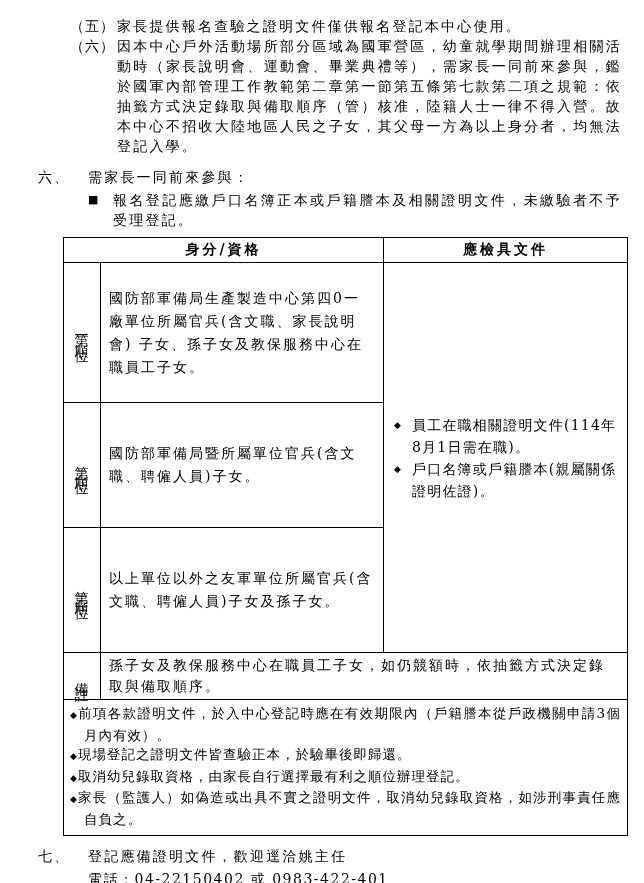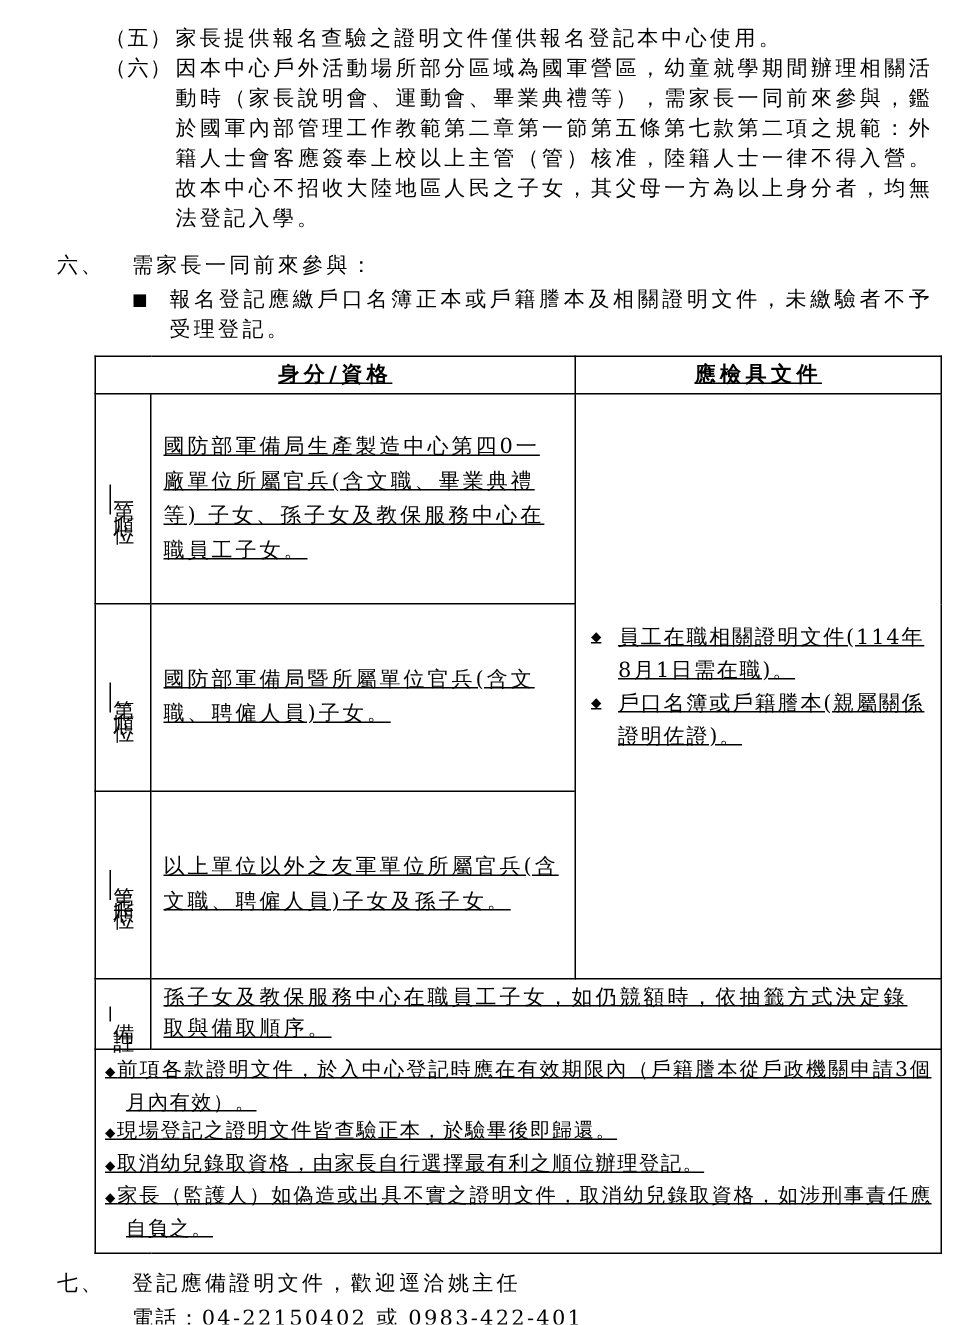--- a/index.html
+++ b/index.html
@@ -30,21 +30,20 @@
   .square-item { display: flex; margin-left: 88px; margin-right: 22px; margin-top: 2px; }
   .square-item .sq-marker { width: 25px; flex: 0 0 25px; font-size: 11px; line-height: 20px; }
   .square-item .sq-text { flex: 1; line-height: 20px; letter-spacing: 2.2px; text-align: justify; }
 
   
   table.doc-table {
     margin: 7px 0 0 63px;
     width: 564px;
     border-collapse: collapse;
     table-layout: fixed;
-    text-decoration: underline;
   }
   table.doc-table td, table.doc-table th { border: 1px solid #000; }
   th.hdr { font-weight: bold; height: 25px; text-align: center; letter-spacing: 3px; font-size: 14px; }
   td.vlabel-cell { text-align: center; vertical-align: middle; }
   .vlabel {
     writing-mode: vertical-rl;
     text-orientation: upright;
     margin: 0 auto;
     letter-spacing: 5px;
     line-height: 1;
@@ -70,21 +69,21 @@
 
 <div class="page">
 
   <div class="top-items">
     <div class="num-item">
       <span class="num-label">（五）</span>
       <span class="num-text">家長提供報名查驗之證明文件僅供報名登記本中心使用。</span>
     </div>
     <div class="num-item">
       <span class="num-label">（六）</span>
-      <span class="num-text">因本中心戶外活動場所部分區域為國軍營區，幼童就學期間辦理相關活動時（家長說明會、運動會、畢業典禮等），需家長一同前來參與，鑑於國軍內部管理工作教範第二章第一節第五條第七款第二項之規範：外籍人士會客應簽奉上校以上主管（管）核准，陸籍人士一律不得入營。故本中心不招收大陸地區人民之子女，其父母一方為以上身分者，均無法登記入學。</span>
+      <span class="num-text">因本中心戶外活動場所部分區域為國軍營區，幼童就學期間辦理相關活動時（家長說明會、運動會、畢業典禮等），需家長一同前來參與，鑑於國軍內部管理工作教範第二章第一節第五條第七款第二項之規範：依抽籤方式決定錄取與備取順序（管）核准，陸籍人士一律不得入營。故本中心不招收大陸地區人民之子女，其父母一方為以上身分者，均無法登記入學。</span>
     </div>
   </div>
 
   <div class="section-line sec6">
     <span class="sec-label">六、</span>
     <span class="sec-title">需家長一同前來參與：</span>
   </div>
 
   <div class="square-item">
     <span class="sq-marker">■</span>
@@ -99,21 +98,21 @@
     </colgroup>
     <tbody>
         <tr>
       <th class="hdr" colspan="2">身分/資格</th>
       <th class="hdr">應檢具文件</th>
     </tr>
     <tr style="height:140px;">
       <td class="vlabel-cell">
         <div class="vlabel">第一順位</div>
       </td>
-      <td class="desc-cell">國防部軍備局生產製造中心第四0一廠單位所屬官兵(含文職、畢業典禮等) 子女、孫子女及教保服務中心在職員工子女。</td>
+      <td class="desc-cell">國防部軍備局生產製造中心第四0一廠單位所屬官兵(含文職、家長說明會) 子女、孫子女及教保服務中心在職員工子女。</td>
       <td class="docs-cell" rowspan="3">
         <div class="doc-bullet">
           <span class="dmk">◆</span>
           <span class="dtx">員工在職相關證明文件(114年8月1日需在職)。</span>
         </div>
         <div class="doc-bullet">
           <span class="dmk">◆</span>
           <span class="dtx">戶口名簿或戶籍謄本(親屬關係證明佐證)。</span>
         </div>
       </td>

